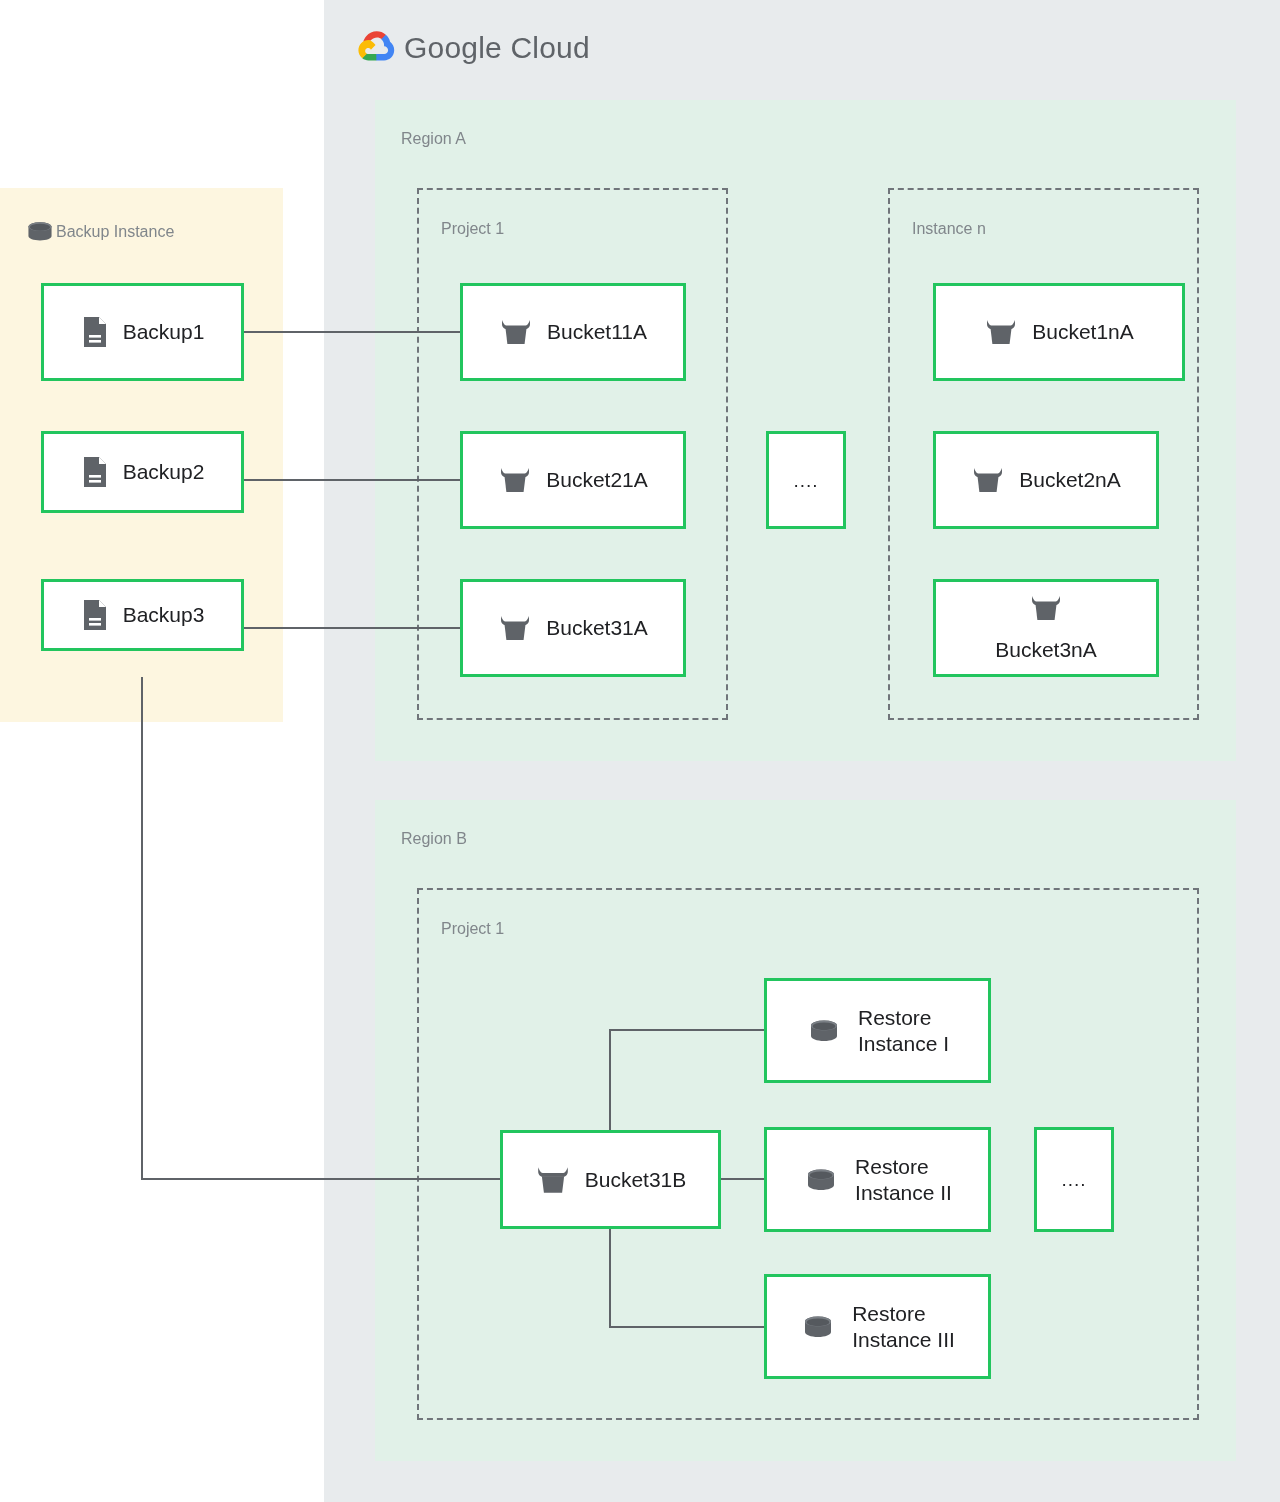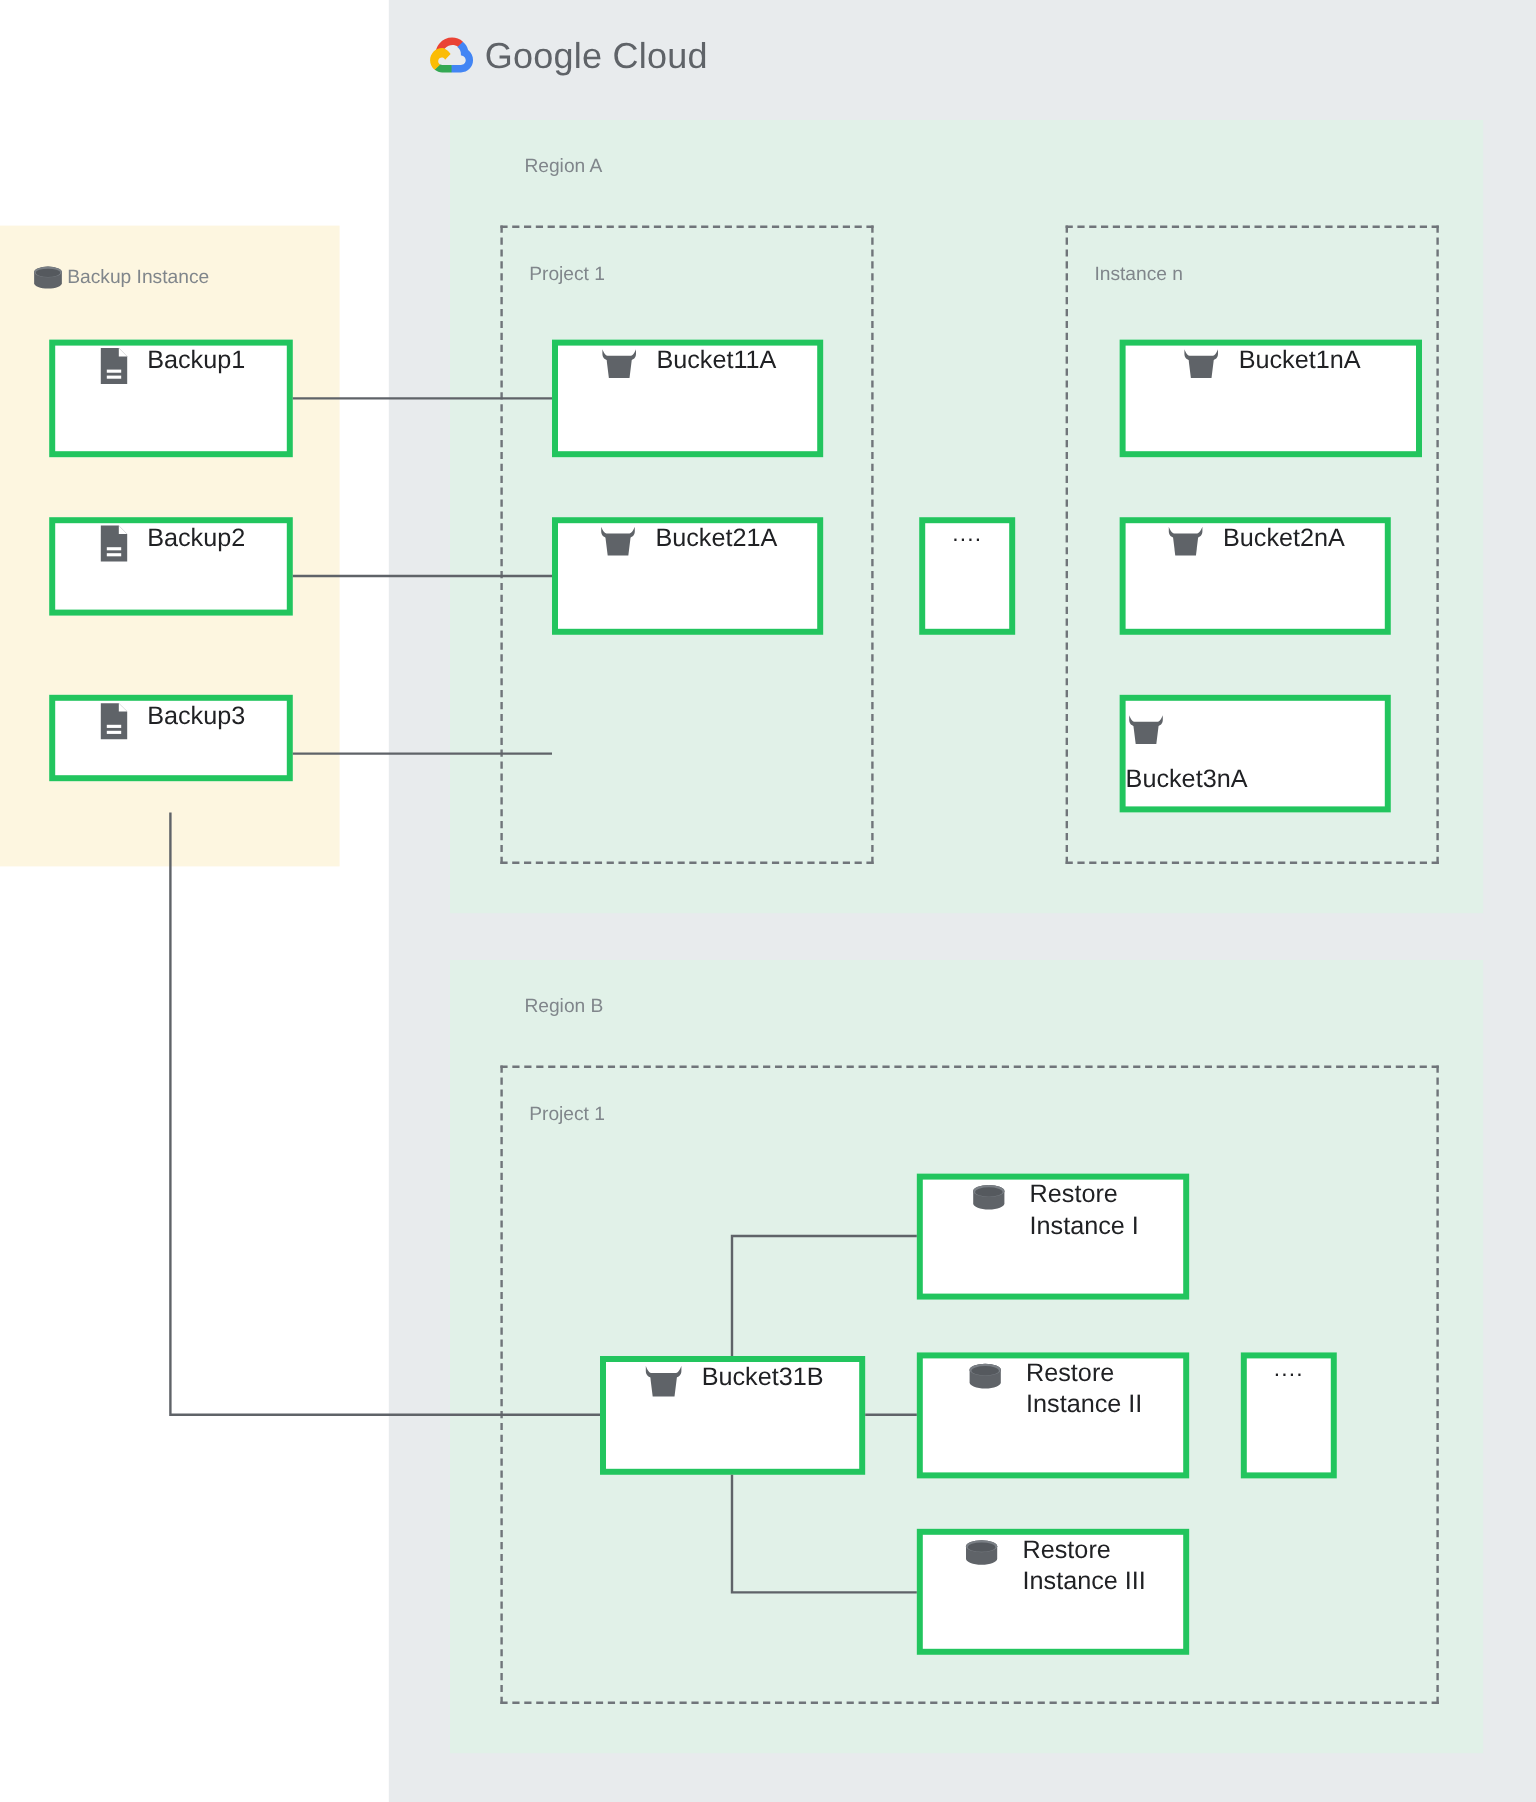--- a/index.html
+++ b/index.html
@@ -52,21 +52,20 @@
     position: absolute;
     background: #e1f1e8;
   }
   .region-label {
     position: absolute;
     left: 26px;
     top: 30px;
     font-size: 16px;
     color: #80868b;
     white-space: nowrap;
-    margin-left: 36px;
   }
   #region-a { left: 375px; top: 100px; width: 861px; height: 661px; }
   #region-b { left: 375px; top: 800px; width: 861px; height: 661px; }
 
   
   .project {
     position: absolute;
     border: 2px dashed #70757a;
     box-sizing: border-box;
   }
@@ -79,23 +78,24 @@
     white-space: nowrap;
   }
   #project-a1 { left: 417px; top: 188px; width: 311px; height: 532px; }
   #project-an { left: 888px; top: 188px; width: 311px; height: 532px; }
   #project-b1 { left: 417px; top: 888px; width: 782px; height: 532px; }
 
   
   .card {
     position: absolute;
     background: #ffffff;
-    border: 5px solid #22c55e;
+    border: 3px solid #22c55e;
     box-sizing: border-box;
     display: flex;
+    align-items: center;
     justify-content: center;
     gap: 14px;
   }
   .card-label {
     font-size: 21px;
     color: #202124;
     line-height: 1.22;
     white-space: pre-line;
   }
   .card.dots {
@@ -181,20 +181,27 @@
   </div>
 
   <div class="card" style="left:460px; top:431px; width:226px; height:98px;">
     <svg class="icon" width="34" height="30" viewBox="0 0 34 30">
       <path d="M3 3 C3 3 5 8.5 7.3 8.5 L26.7 8.5 C29 8.5 31 3 31 3 L31 7 C31 10.2 28.6 12 26.7 12 L7.3 12 C5.4 12 3 10.2 3 7 Z" fill="#5f6368"></path>
       <path d="M6.5 11.5 L27.5 11.5 L25.6 27 L8.4 27 Z" fill="#5f6368"></path>
     </svg>
     <div class="card-label">Bucket21A</div>
   </div>
 
+  <div class="card" style="left:460px; top:579px; width:226px; height:98px;">
+    <svg class="icon" width="34" height="30" viewBox="0 0 34 30">
+      <path d="M3 3 C3 3 5 8.5 7.3 8.5 L26.7 8.5 C29 8.5 31 3 31 3 L31 7 C31 10.2 28.6 12 26.7 12 L7.3 12 C5.4 12 3 10.2 3 7 Z" fill="#5f6368"></path>
+      <path d="M6.5 11.5 L27.5 11.5 L25.6 27 L8.4 27 Z" fill="#5f6368"></path>
+    </svg>
+    <div class="card-label">Bucket31A</div>
+  </div>
 
   <div class="card dots" style="left:766px; top:431px; width:80px; height:98px;">
     <div class="dots-label">....</div>
   </div>
 
   <div class="card" style="left:933px; top:283px; width:252px; height:98px;">
     <svg class="icon" width="34" height="30" viewBox="0 0 34 30">
       <path d="M3 3 C3 3 5 8.5 7.3 8.5 L26.7 8.5 C29 8.5 31 3 31 3 L31 7 C31 10.2 28.6 12 26.7 12 L7.3 12 C5.4 12 3 10.2 3 7 Z" fill="#5f6368"></path>
       <path d="M6.5 11.5 L27.5 11.5 L25.6 27 L8.4 27 Z" fill="#5f6368"></path>
     </svg>

